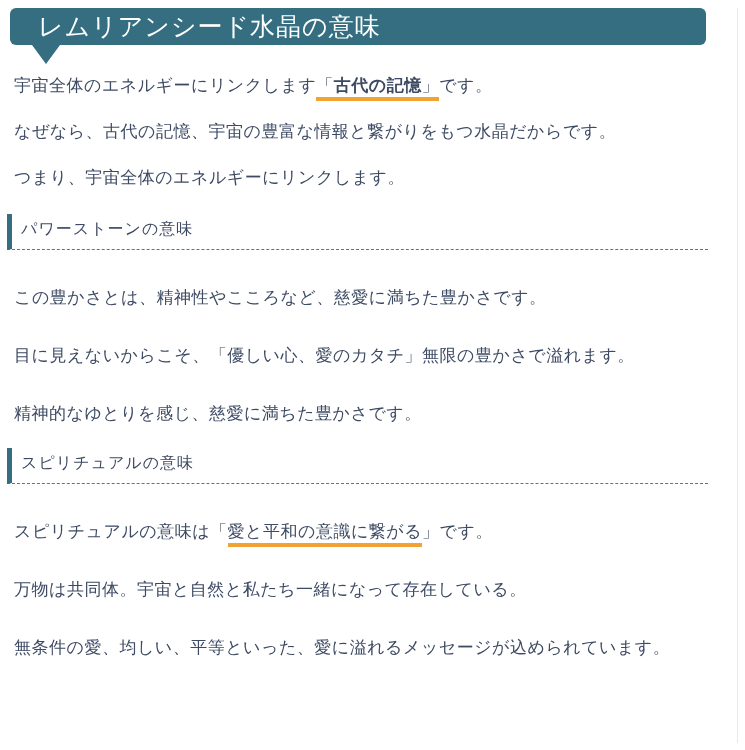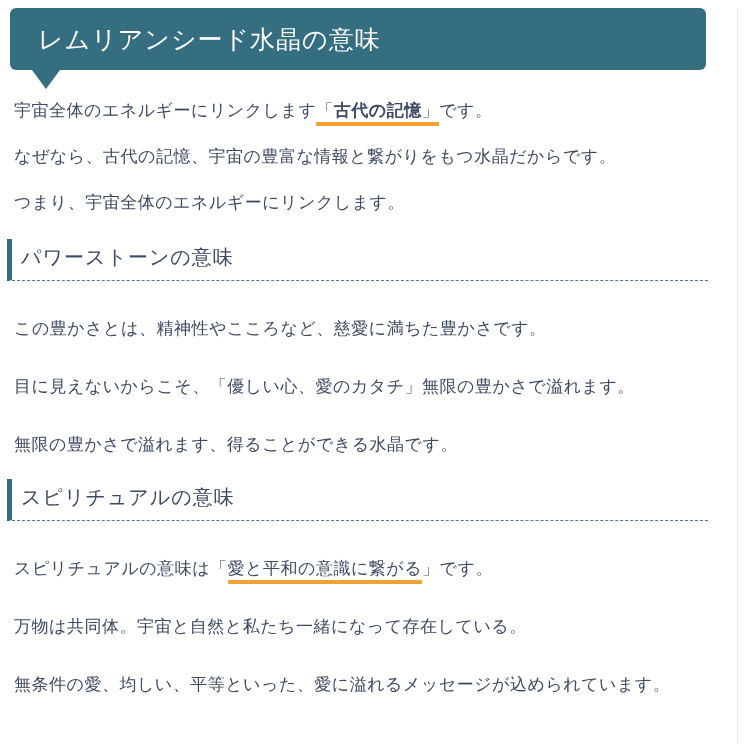--- a/index.html
+++ b/index.html
@@ -19,21 +19,21 @@
   
   .edge-line {
     position: absolute;
     top: 8px; right: 7px;
     width: 1px; height: 735px;
     background: #e9e9e9;
   }
   
   .balloon {
     margin: 8px 0 0 10px;
-    width: 696px; height: 62px;
+    width: 696px; height: 37px;
     background: #346e80;
     border-radius: 6px;
     color: #ffffff;
     font-size: 25px;
     letter-spacing: 1px;
     display: flex;
     align-items: center;
     padding-left: 28px;
   }
   .balloon-tail {
@@ -58,21 +58,21 @@
     padding-bottom: 2px;
   }
   .kw-bold { font-weight: bold; }
   
   .section-heading {
     margin: 0 0 38px 7px;
     width: 701px;
     border-left: 5px solid #346e80;
     border-bottom: 1px dashed #4a7c8e;
     padding: 5px 0 9px 9px;
-    font-size: 20px;
+    font-size: 16px;
     font-weight: normal;
     letter-spacing: 1px;
     color: #3d4a63;
   }
 </style>
 </head>
 <body>
 
 <div class="page">
   <div class="edge-line"></div>
@@ -85,21 +85,21 @@
   <p class="para"><span>宇宙全体のエネルギーにリンクします</span><span class="kw"><span>「</span><span class="kw-bold">古代の記憶</span><span>」</span></span><span>です。</span></p>
 
   <p class="para">なぜなら、古代の記憶、宇宙の豊富な情報と繋がりをもつ水晶だからです。</p>
   <p class="para">つまり、宇宙全体のエネルギーにリンクします。</p>
 
   <h2 class="section-heading">パワーストーンの意味</h2>
 
 
   <p class="para p-section">この豊かさとは、精神性やこころなど、慈愛に満ちた豊かさです。</p>
   <p class="para p-section">目に見えないからこそ、「優しい心、愛のカタチ」無限の豊かさで溢れます。</p>
-  <p class="para p-end">無限の豊かさで溢れます、得ることができる水晶です。</p>
+  <p class="para p-end">精神的なゆとりを感じ、慈愛に満ちた豊かさです。</p>
 
   <h2 class="section-heading">スピリチュアルの意味</h2>
 
   <p class="para p-section"><span>スピリチュアルの意味は「</span><span class="kw">愛と平和の意識に繋がる</span><span>」です。</span></p>
 
   <p class="para p-section">万物は共同体。宇宙と自然と私たち一緒になって存在している。</p>
   <p class="para p-end">無条件の愛、均しい、平等といった、愛に溢れるメッセージが込められています。</p>
 </div>
 
 </body></html>

